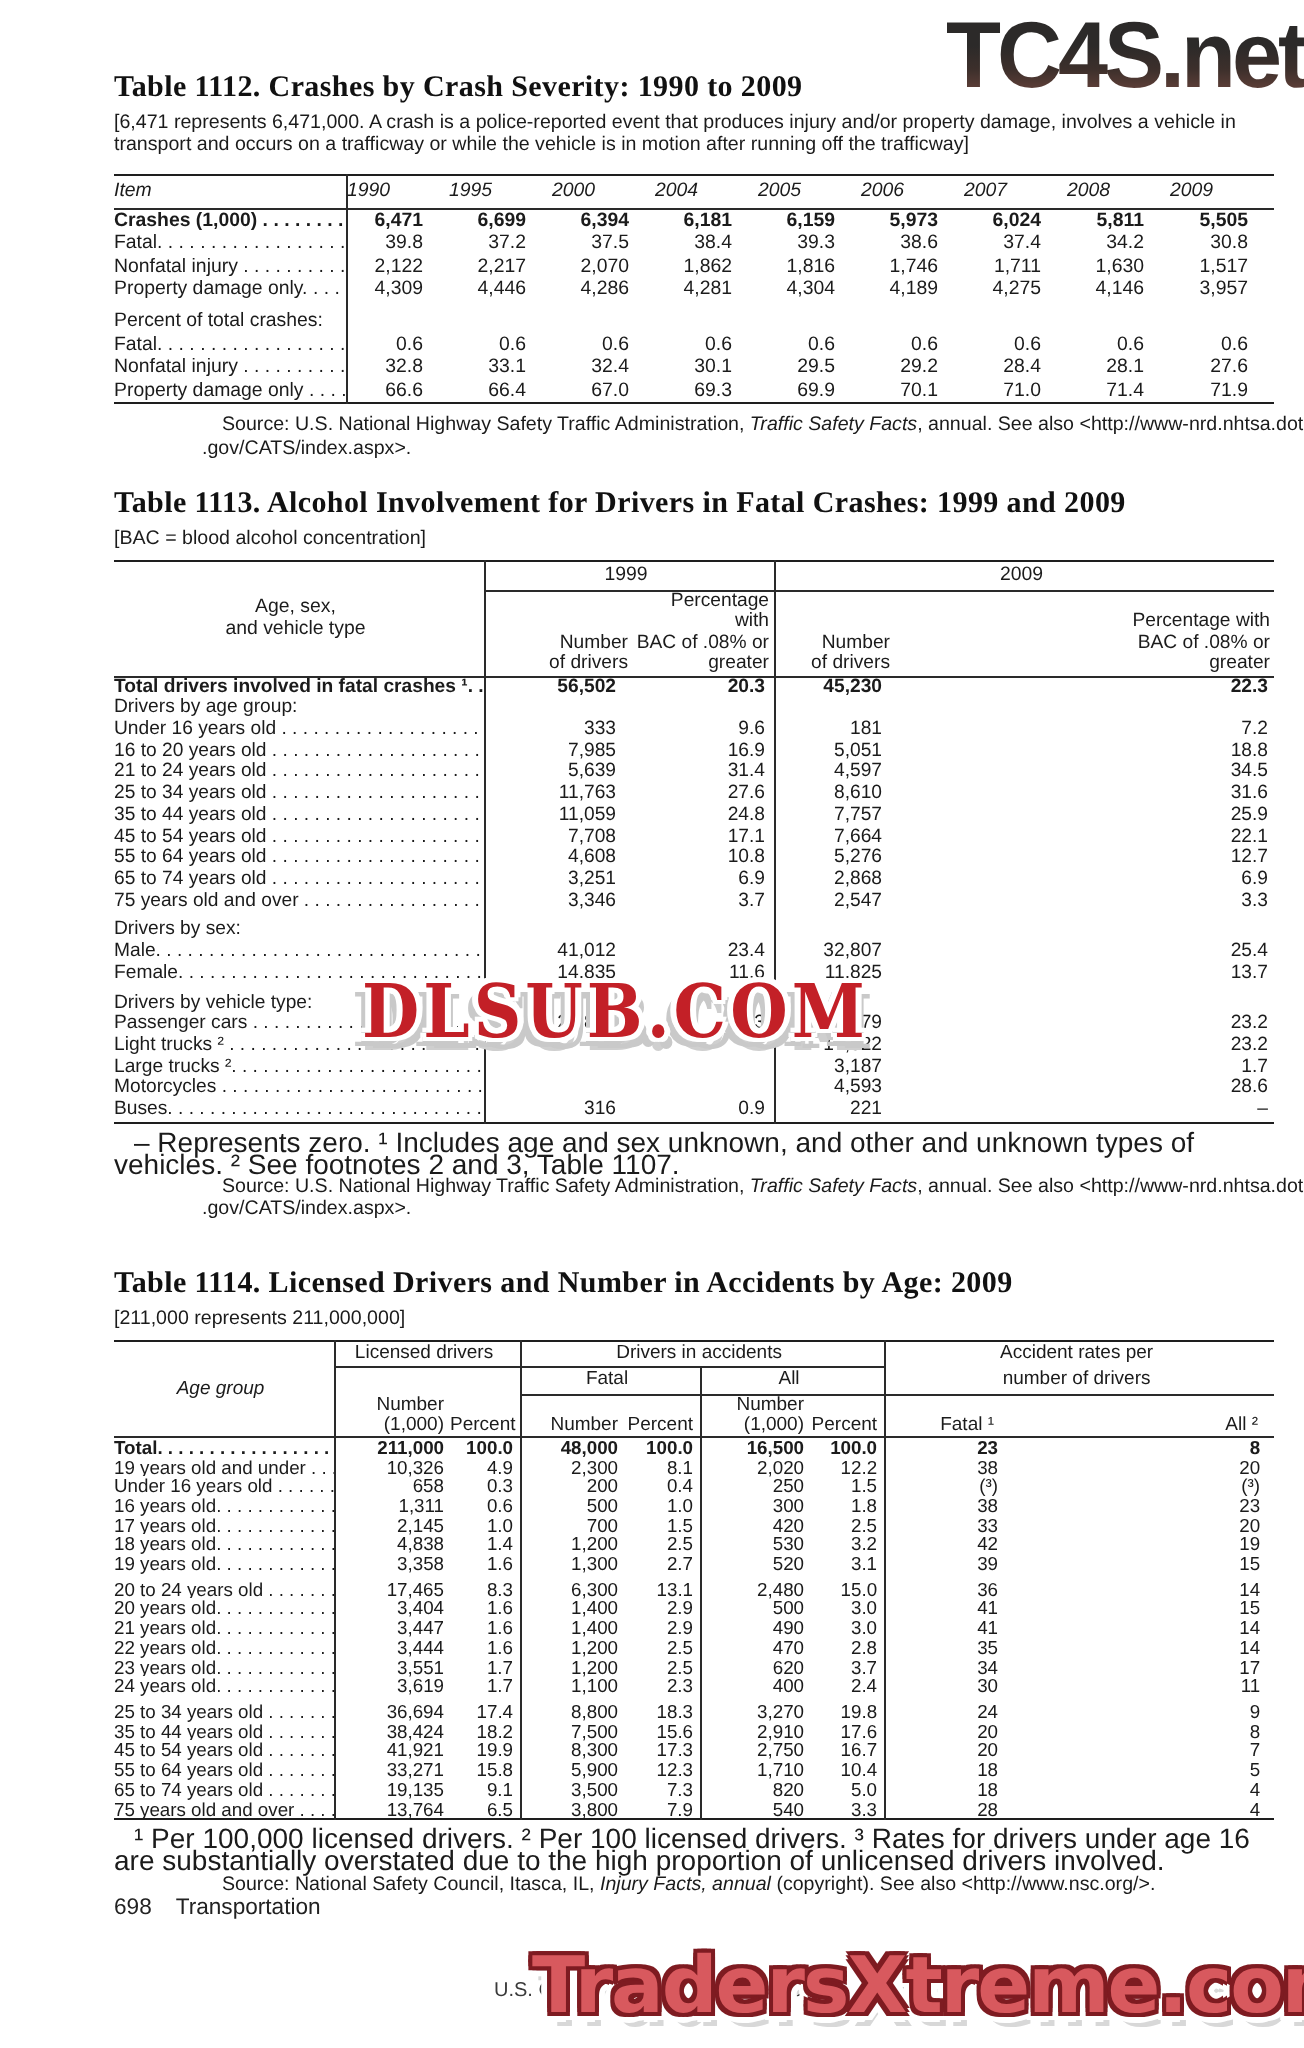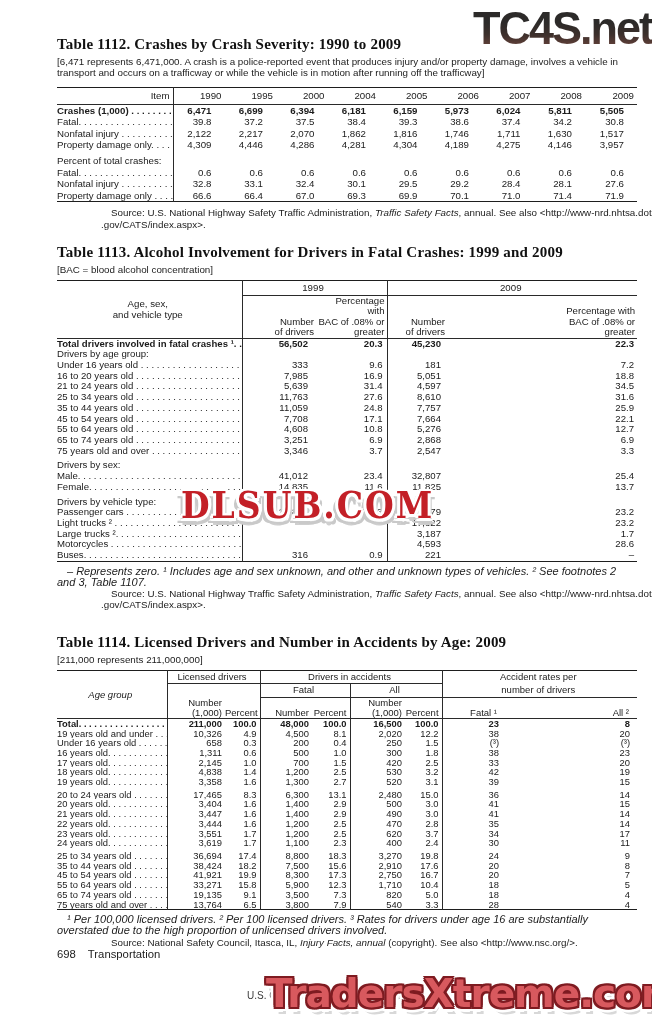--- a/index.html
+++ b/index.html
@@ -23,21 +23,21 @@
   th.sub { text-align:right; white-space:pre-line; vertical-align:bottom; }
   td.lbl { text-align:left; white-space:nowrap; overflow:hidden; padding-left:0; }
   td.num { text-align:right; white-space:nowrap; }
   .b { font-weight:bold; }
   .ind1 { padding-left:9px; }
   .ind2 { padding-left:18px; }
   tr.spacer td { height:4px; font-size:1px; line-height:1px; }
 
   
   .t1112 { margin-top:8px; }
-  .t1112 th { line-height:16px; text-align:right; }
+  .t1112 th { line-height:16px; text-align:left;font-style:italic; }
   .t1112 td { line-height:11.6px; }
   .t1112 tbody td:nth-child(1), .t1112 thead th:nth-child(1) { border-right:1px solid #2a2a2a; }
   .t1112 tbody td.num { padding-right:13px; }
 
   
   .t1113 { margin-top:5px; }
   .t1113 td { line-height:10.7px; font-size:9.6px; }
   .t1113 th.grp { line-height:14px; }
   .t1113 th.sub { line-height:10.4px; font-size:9.6px; }
   .t1113 tbody td:nth-child(1), .t1113 tbody td:nth-child(3) { border-right:1px solid #2a2a2a; }
@@ -56,22 +56,22 @@
   .t1114 th.sub { line-height:10px; }
   .t1114 th.agehead { vertical-align:middle;font-style:italic; }
   .t1114 tbody td:nth-child(1), .t1114 tbody td:nth-child(3),
   .t1114 tbody td:nth-child(5), .t1114 tbody td:nth-child(7) { border-right:1px solid #2a2a2a; }
   .t1114 tbody td:nth-child(8) { padding-right:40px; }
   .t1114 tbody td:nth-child(9) { padding-right:7px; }
   .t1114 tr.spacer td { height:3px; }
 
   .src-note { font-size:9.8px; line-height:11.2px; margin-top:5px; width:580px;
               text-indent:10px; white-space:pre-line;margin-left:44px; }
-  .foot-note { font-size:11px; line-height:11.2px; margin-top:4px; width:580px;
-               text-indent:10px;font-style:italic; }
+  .foot-note { font-size:14px; line-height:11.2px; margin-top:4px; width:580px;
+               text-indent:10px; }
   .sec-gap { margin-top:14px; }
 
   .footer-line { position:absolute; left:57px; top:948px; font-size:11.3px; color:#222; }
   .footer-line .pgnum { margin-right:12px; }
   .census-line { position:absolute; top:990px; left:247px; font-size:10px; color:#3a3a3a; }
 
   
   .wm { position:absolute; pointer-events:none; }
   .wm-tc4s { top:2px; right:0px; font-family:"Liberation Sans", sans-serif; font-weight:bold;
              font-size:45px; letter-spacing:-2px; transform:scaleY(1.04);
@@ -484,21 +484,21 @@
           <td class="num b">100.0</td>
           <td class="num b">16,500</td>
           <td class="num b">100.0</td>
           <td class="num b">23</td>
           <td class="num b">8</td>
         </tr>
         <tr>
           <td class="lbl ind0">19 years old and under . . . . .</td>
           <td class="num">10,326</td>
           <td class="num">4.9</td>
-          <td class="num">4,500</td>
+          <td class="num">2,300</td>
           <td class="num">8.1</td>
           <td class="num">2,020</td>
           <td class="num">12.2</td>
           <td class="num">38</td>
           <td class="num">20</td>
         </tr>
         <tr>
           <td class="lbl ind1">Under 16 years old . . . . . . .</td>
           <td class="num">658</td>
           <td class="num">0.3</td>

